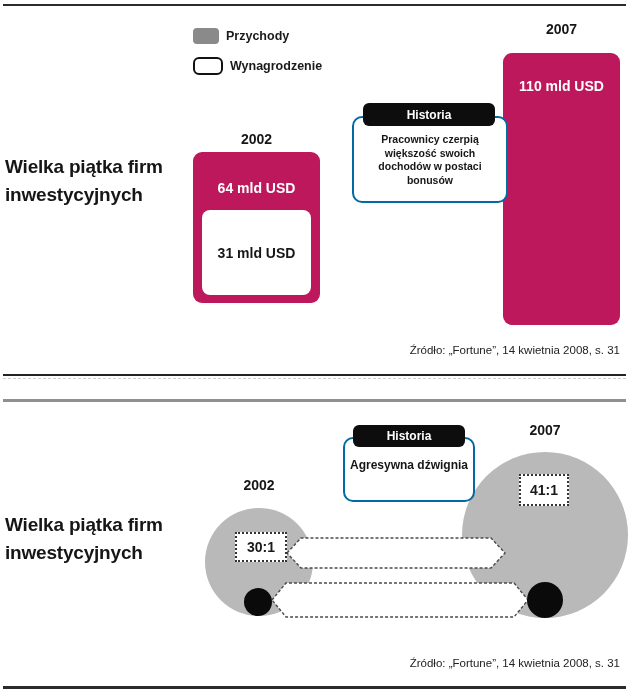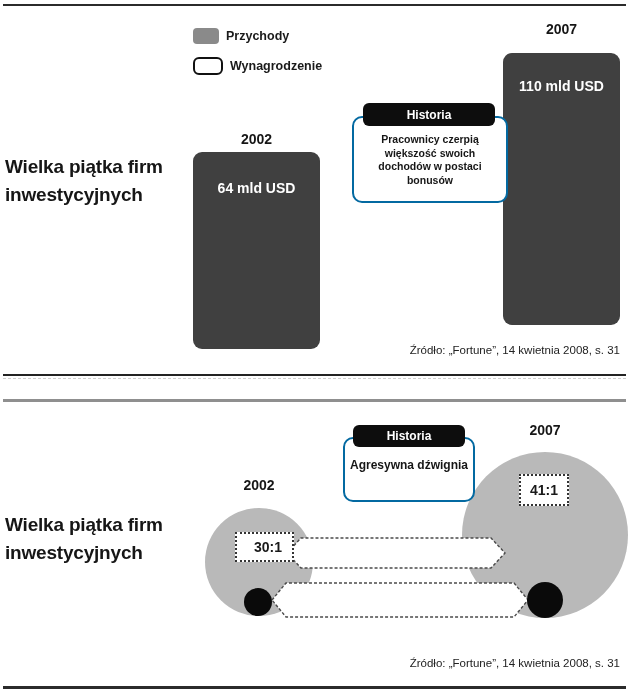--- a/index.html
+++ b/index.html
@@ -13,21 +13,21 @@
   
   .legend-row{position:absolute;display:flex;align-items:center;gap:7px;}
   .swatch{width:26px;height:16px;border-radius:4px;}
   .swatch-gray{background:#8a8a8a;}
   .swatch-white{background:#ffffff;border:2px solid #111;height:14px;border-radius:6px;}
   .legend-label{font-size:12.5px;font-weight:700;}
   
   .side-title{font-size:19px;font-weight:700;line-height:28px;letter-spacing:-0.2px;color:#161616;}
   
   .year-label{font-size:14px;font-weight:700;text-align:center;color:#161616;}
-  .bar{position:absolute;background:#404040;border-radius:9px;}
+  .bar{position:absolute;background:#be185d;border-radius:9px;}
   .bar .rev-label{position:absolute;left:0;right:0;text-align:center;color:#ffffff;font-size:14px;font-weight:700;}
   .wage-box{position:absolute;background:#ffffff;border-radius:8px;display:flex;align-items:center;justify-content:center;}
   .wage-label{font-size:14px;font-weight:700;color:#161616;}
   
   .callout{position:absolute;margin-left:20px;}
   .callout .co-header{position:absolute;top:0;background:#0d0d0d;border-radius:6px;color:#fff;
     display:flex;align-items:center;justify-content:center;font-size:12px;font-weight:700;z-index:2;}
   .callout .co-body{border:2px solid #0369a1;border-radius:10px;background:#fff;text-align:center;
     font-weight:700;color:#161616;}
   
@@ -52,22 +52,25 @@
     <span class="legend-label">Przychody</span>
   </div>
   <div class="legend-row" style="left:193px;top:57px;">
     <span class="swatch swatch-white"></span>
     <span class="legend-label">Wynagrodzenie</span>
   </div>
 
   <div class="abs side-title" style="left:5px;top:153px;width:185px;">Wielka piątka firm inwestycyjnych</div>
 
   <div class="abs year-label" style="left:193px;top:131px;width:127px;">2002</div>
-  <div class="bar" style="left:193px;top:152px;width:127px;height:197px;">
+  <div class="bar" style="left:193px;top:152px;width:127px;height:151px;">
     <div class="rev-label" style="top:28px;">64 mld USD</div>
+    <div class="wage-box" style="left:9px;right:9px;top:58px;bottom:8px;">
+      <span class="wage-label">31 mld USD</span>
+    </div>
   </div>
 
   <div class="abs year-label" style="left:503px;top:21px;width:117px;">2007</div>
   <div class="bar" style="left:503px;top:53px;width:117px;height:272px;">
     <div class="rev-label" style="top:25px;">110 mld USD</div>
   </div>
 
   <div class="callout" style="left:332px;top:103px;width:156px;">
     <div class="co-header" style="left:11px;right:13px;height:23px;">Historia</div>
     <div class="co-body" style="margin-top:13px;min-height:62px;padding:15px 4px 6px;font-size:10.5px;line-height:1.3;">Pracownicy czerpią większość swoich dochodów w postaci bonusów</div>
@@ -91,21 +94,21 @@
 
   <div class="abs year-label" style="left:462px;top:422px;width:166px;">2007</div>
   <div class="circle" style="left:462px;top:452px;width:166px;height:166px;"></div>
 
   <svg id="arrow-svg" width="629" height="296" viewBox="0 0 629 296">
     <polygon points="287,153 301,138 491,138 505,153 491,168 301,168" fill="#ffffff" stroke="#4a4a4a" stroke-width="1.4" stroke-dasharray="3 2"></polygon>
     <polygon points="272,200 286,183 514,183 528,200 514,217 286,217" fill="#ffffff" stroke="#4a4a4a" stroke-width="1.4" stroke-dasharray="3 2"></polygon>
   </svg>
 
 
-  <div class="ratio-box" style="left:235px;top:532px;width:48px;height:26px;padding-left:7px;">30:1</div>
+  <div class="ratio-box" style="left:235px;top:532px;width:48px;height:26px;">30:1</div>
   <div class="ratio-box" style="left:519px;top:474px;width:46px;height:28px;">41:1</div>
 
   <div class="dot" style="left:244px;top:588px;width:28px;height:28px;"></div>
   <div class="dot" style="left:527px;top:582px;width:36px;height:36px;"></div>
 
   <div class="source" style="top:657px;">Źródło: „Fortune”, 14 kwietnia 2008, s. 31</div>
 
   <div class="rule" style="top:686px;height:3px;background:#2b2b2b;"></div>
 
 </div>

